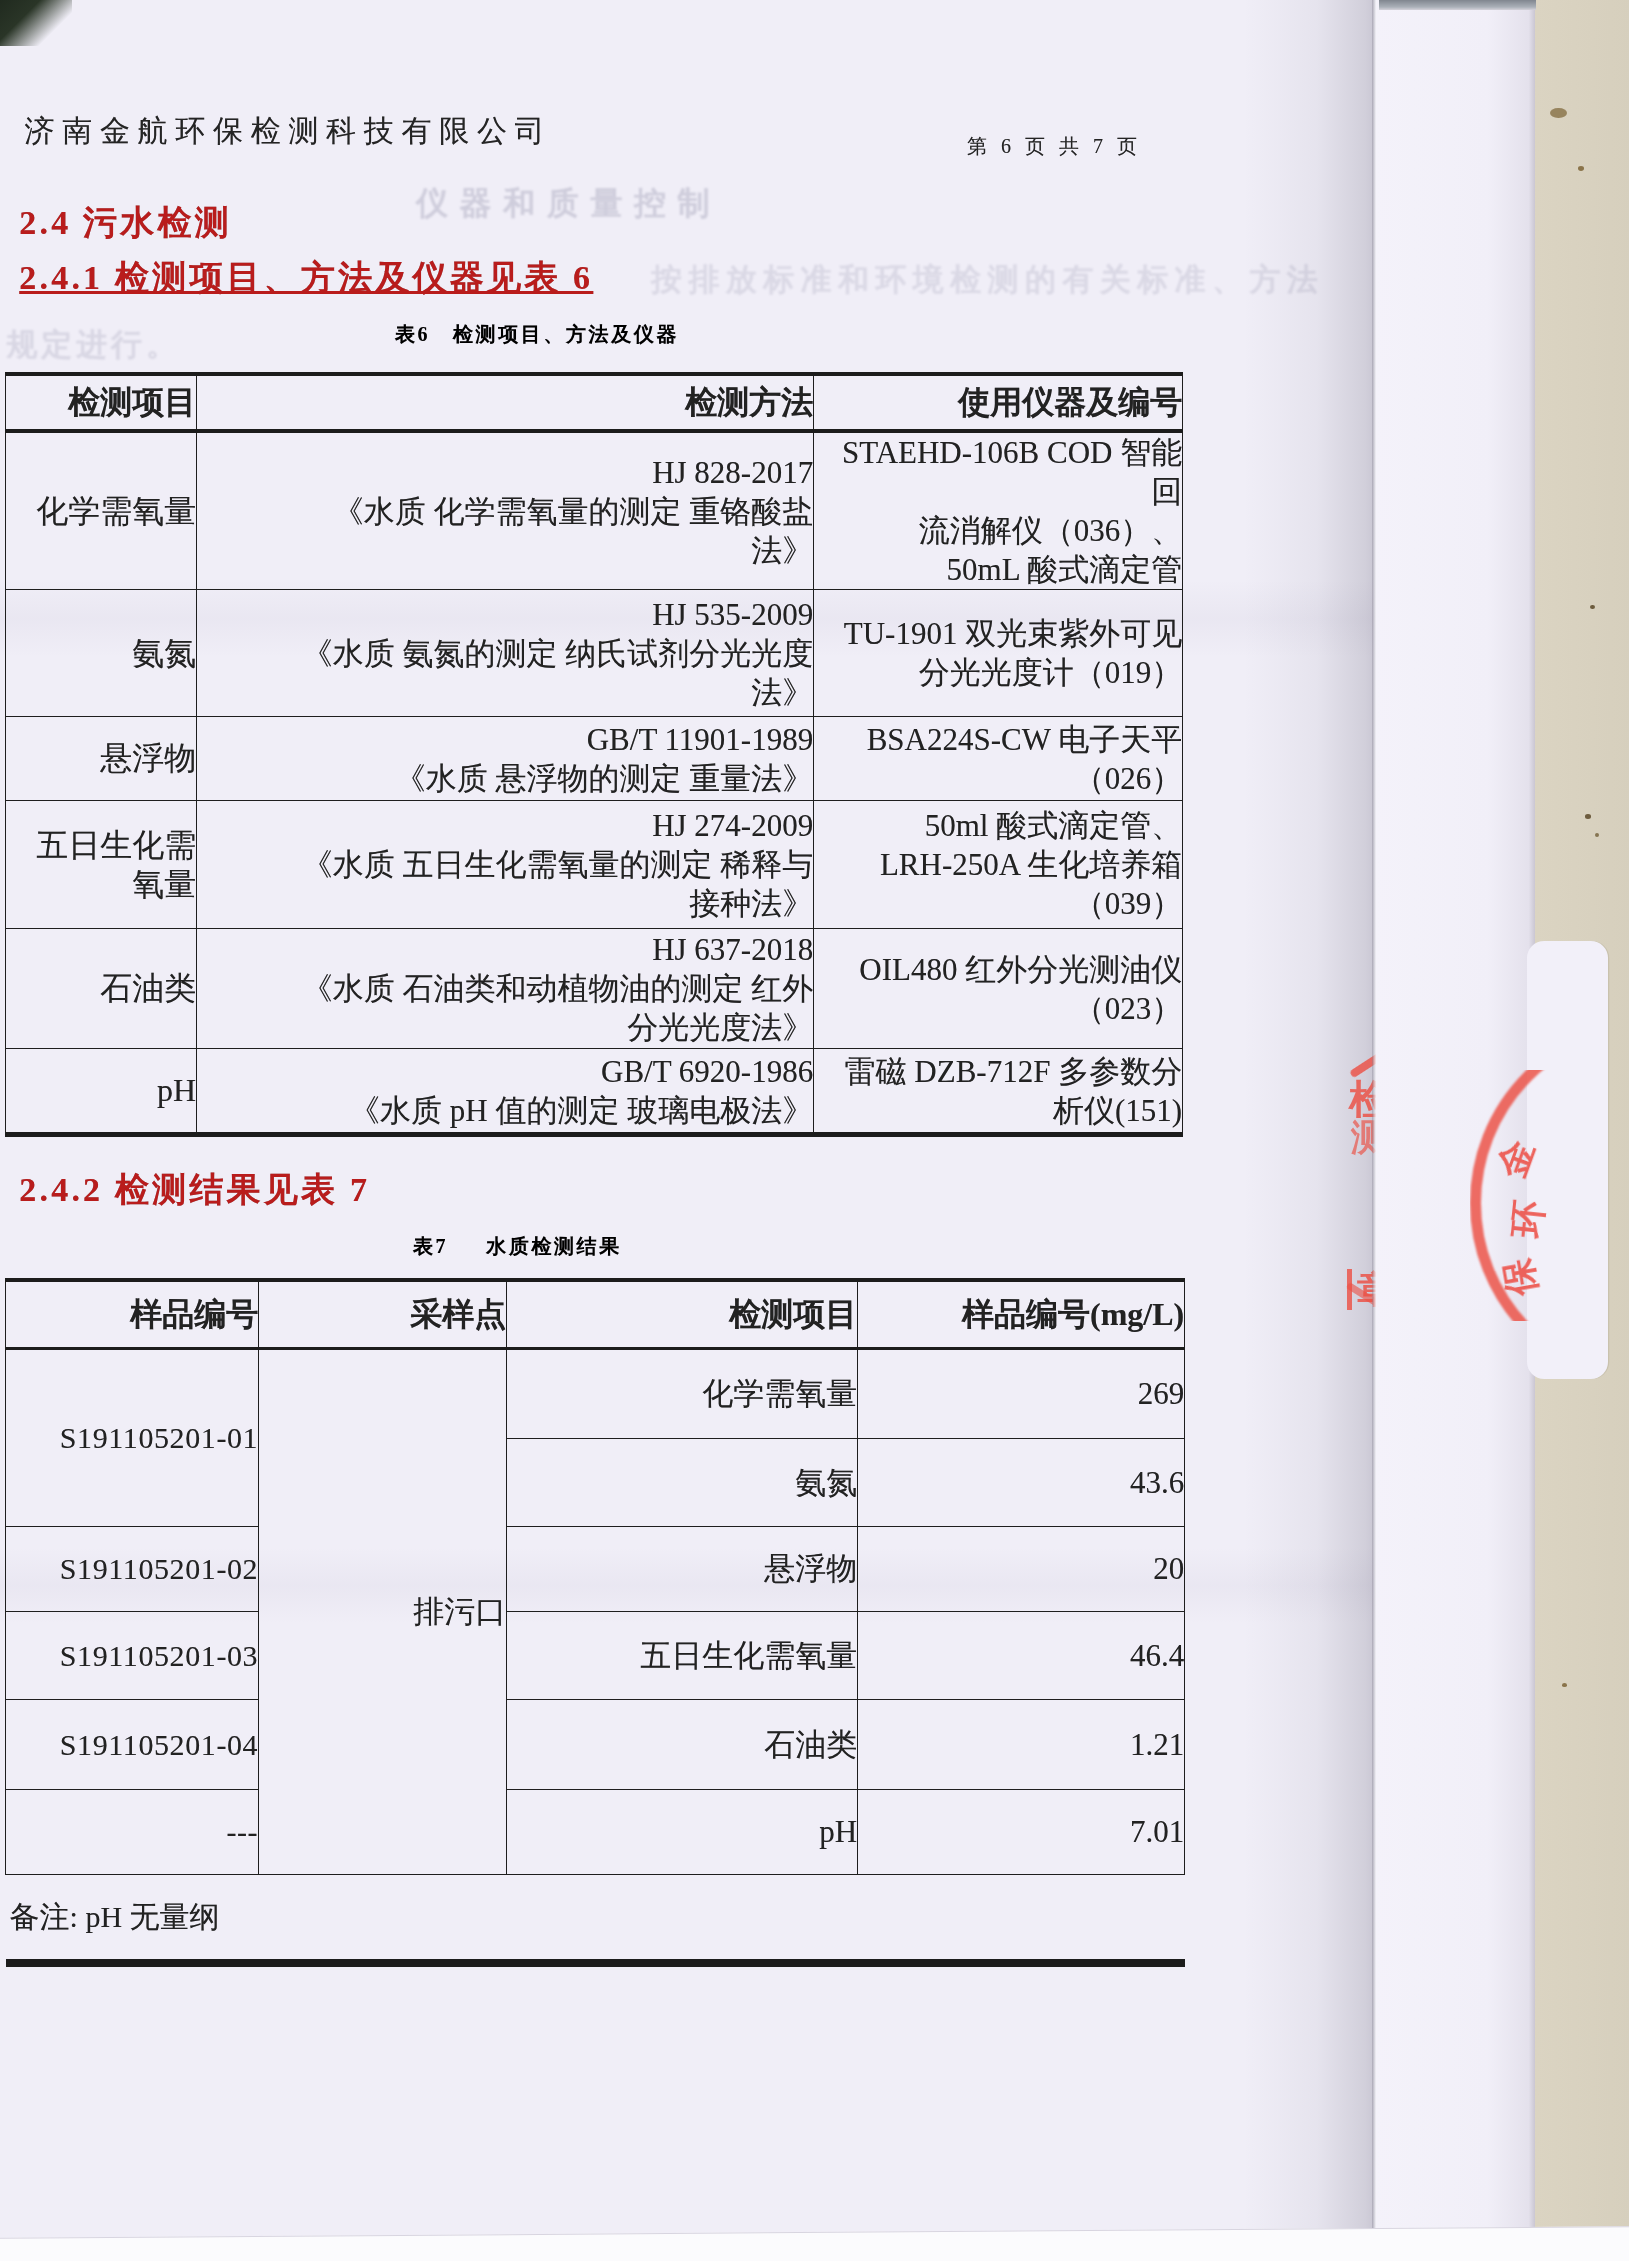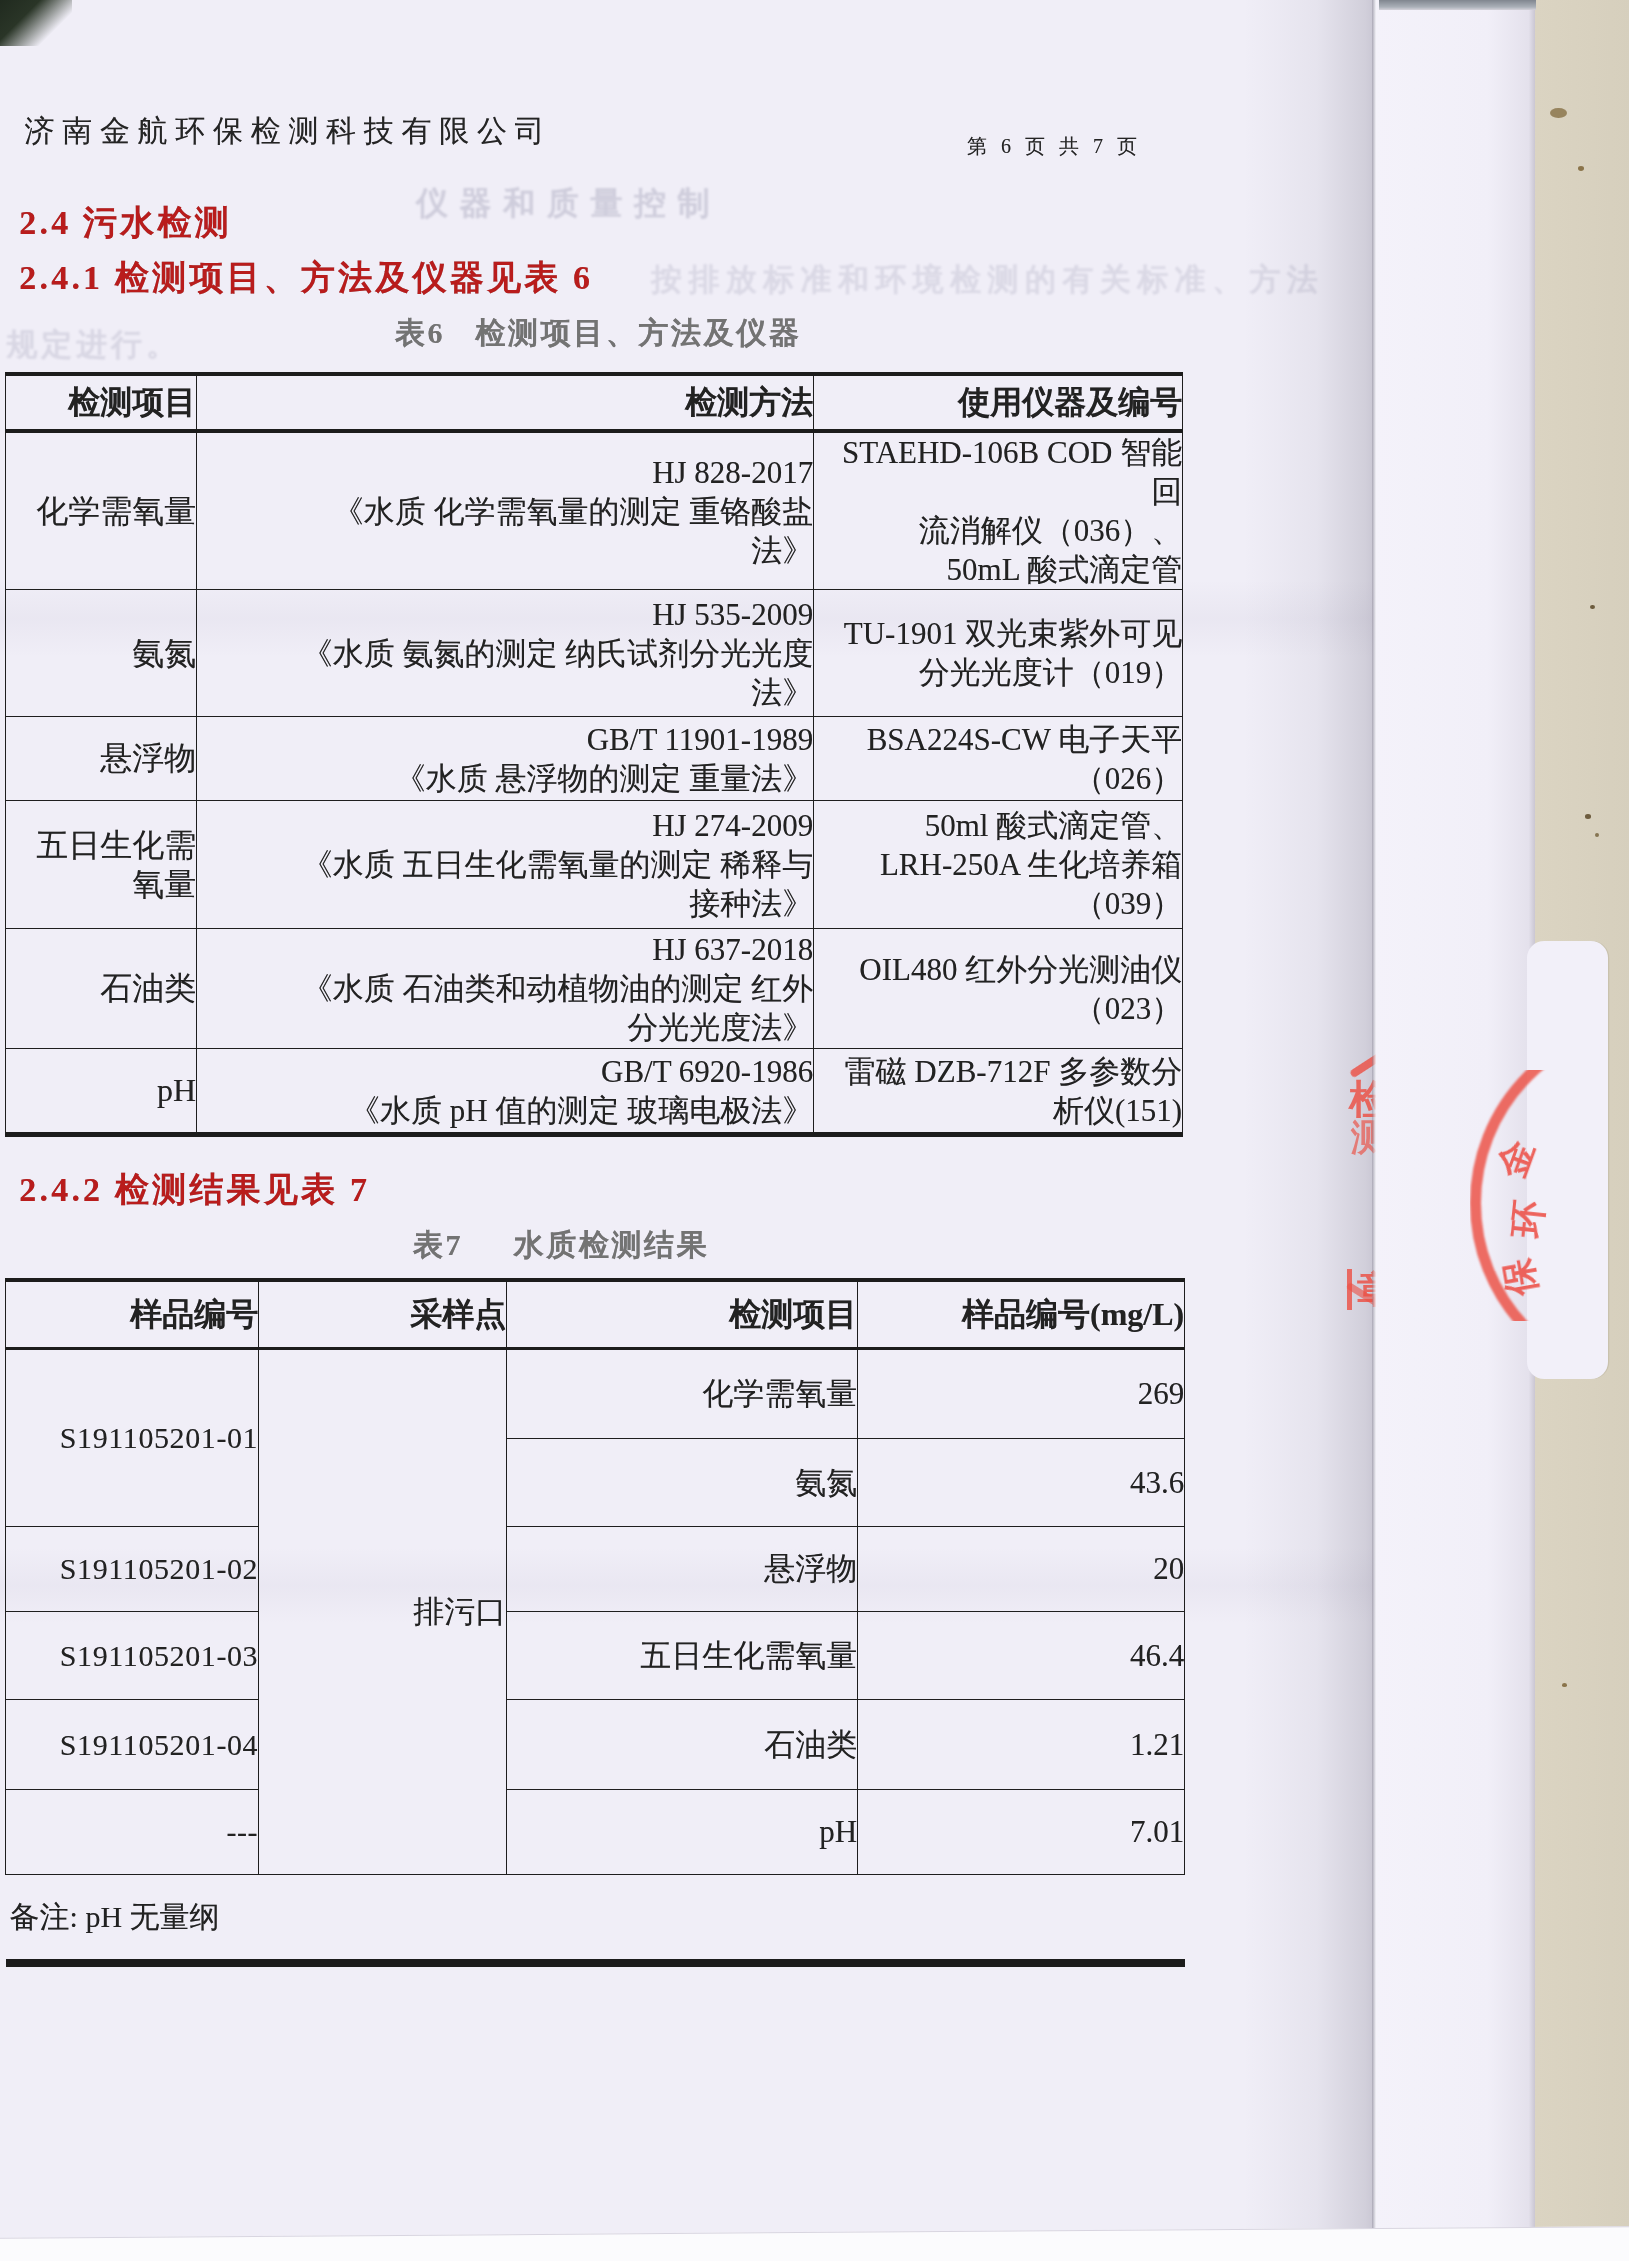--- a/index.html
+++ b/index.html
@@ -43,21 +43,21 @@
     background:linear-gradient(135deg,#202a1f 0%,#2a3527 34%,rgba(42,53,39,0) 72%);
   }
   .bottom-strip{
     left:-6.4px;top:2232px;width:1643px;height:35px;
     background:#fbfbfd;border-top:1.3px solid #d8d5e0;transform:rotate(-0.4deg);
   }
   .speck{border-radius:50%;}
   
   .ink{text-shadow:0 0 0.6px rgba(25,25,25,.38);white-space:pre;}
   .heading{font-size:34px;font-weight:600;letter-spacing:3.2px;color:#b91c1c;}
-  .t-title{font-size:30px;font-weight:600;letter-spacing:2.6px;color:#737373;}
+  .t-title{font-size:20px;font-weight:600;letter-spacing:2.6px;color:#000000;margin-top:8px;}
   .ghost{color:#4c4c72;filter:blur(1.3px);font-weight:600;}
   
   table{border-collapse:collapse;table-layout:fixed;color:#222;}
   td,th{padding:0;text-align:right;vertical-align:middle;font-weight:normal;
         white-space:pre-line;font-size:31px;line-height:39px;
         border:1.9px solid #1e1e1e;text-shadow:0 0 0.6px rgba(25,25,25,.35);}
   .tbl6 td.c1{font-size:32px;}
   tr.hdr td{font-weight:600;font-size:32px;border-bottom:4.5px solid #1c1c1c;}
   .tbl6 tr.hdr td{border-top:4.5px solid #1c1c1c;}
   .tbl6 tr.last td{border-bottom:5.8px solid #1c1c1c;}
@@ -102,21 +102,21 @@
     <div class="abs page-shade-right"></div>
 
     <div class="abs ink" style="left:24.5px;top:111px;font-size:30px;letter-spacing:7.7px;">济南金航环保检测科技有限公司</div>
     <div class="abs ink" style="left:967px;top:133px;font-size:20px;letter-spacing:4.5px;">第 6 页 共 7 页</div>
 
     <div class="abs ink ghost" style="left:416px;top:182px;font-size:32px;letter-spacing:11.6px;opacity:.20;">仪器和质量控制</div>
     <div class="abs ink ghost" style="left:651px;top:259px;font-size:31px;letter-spacing:6.4px;opacity:.13;">按排放标准和环境检测的有关标准、方法</div>
     <div class="abs ink ghost" style="left:6.4px;top:324px;font-size:31px;letter-spacing:3.9px;opacity:.14;">规定进行。</div>
 
     <div class="abs ink heading" style="left:19.3px;top:200px;">2.4 污水检测</div>
-    <div class="abs ink heading" style="left:19.3px;top:255px;">2.4.1 检测项目、方法及仪器见表 6</div>
+    <div class="abs ink heading" style="left:19.3px;top:255px;text-decoration:underline;">2.4.1 检测项目、方法及仪器见表 6</div>
     <div class="abs ink t-title" style="left:395px;top:313px;">表6   检测项目、方法及仪器</div>
 
     <table class="tbl6 abs" style="left:5.2px;top:372px;width:1178px;">
       <colgroup>
           <col style="width:191px">
           <col style="width:617px">
           <col style="width:369px">
         </colgroup>
       <tbody>
           <tr class="hdr" style="height:57px;">

